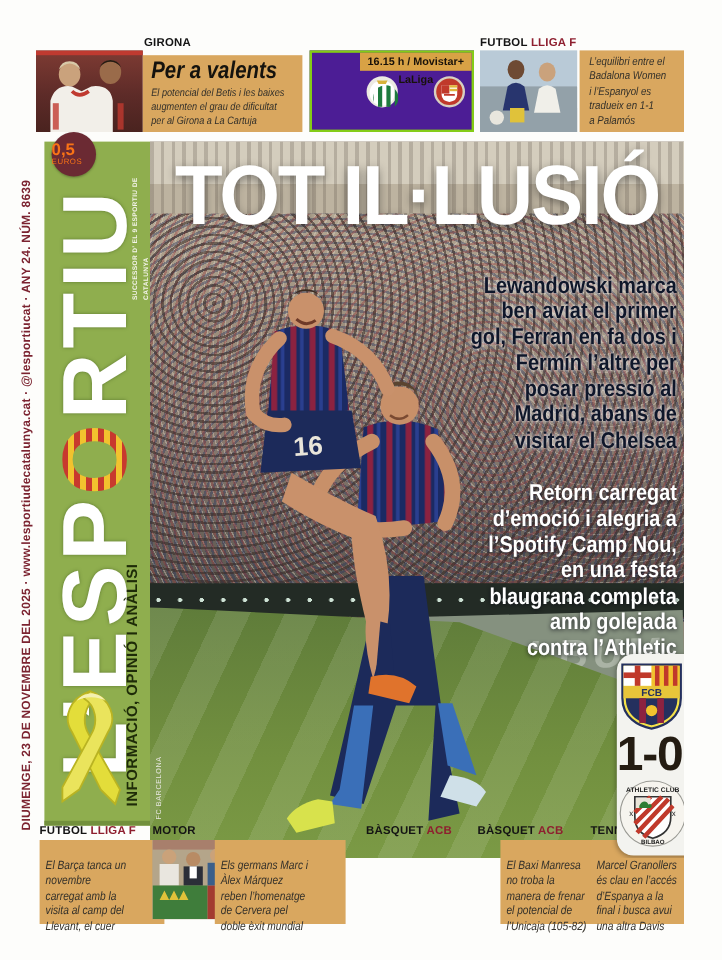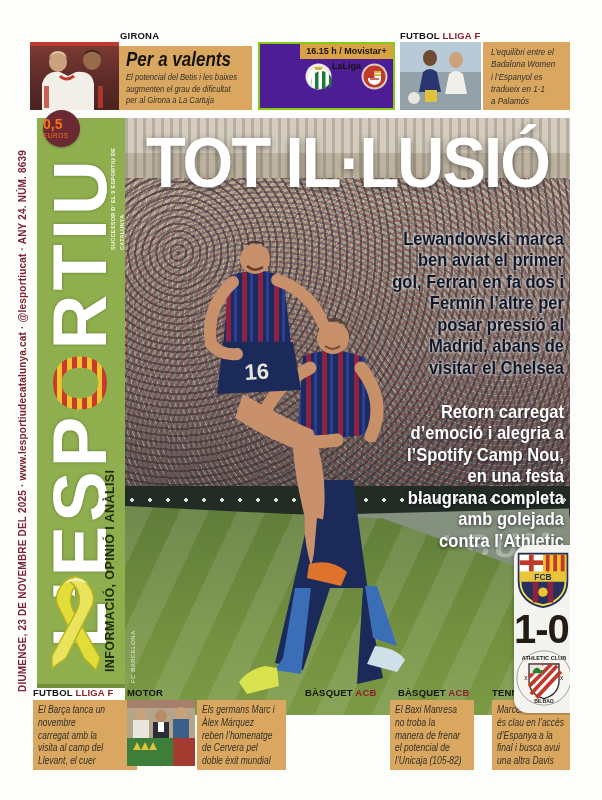--- a/index.html
+++ b/index.html
@@ -73,26 +73,26 @@
   #deck-bottom{top:283px;color:#ffffff;text-shadow:0 1px 4px rgba(10,10,20,.75);}
   #photo-credit{position:absolute;left:5px;top:565px;width:70px;height:9px;transform:rotate(-90deg);transform-origin:0 0;font-size:6px;color:#e8e8e2;letter-spacing:.5px;z-index:4;}
   #players{position:absolute;left:0;top:0;z-index:3;}
 
   
   #score-panel{position:absolute;left:341px;top:427px;width:96px;height:168px;background:#f3f3ef;border-radius:14px;z-index:5;box-shadow:0 1px 4px rgba(0,0,0,.35);display:flex;flex-direction:column;align-items:flex-start;justify-content:space-between;padding:6px 0;box-sizing:border-box;margin-left:48px;}
   #score-result{font-size:40px;font-weight:bold;color:#241c12;letter-spacing:-1px;line-height:1;}
 
   
   .brief-kicker{top:687px;}
-  .brief-box{top:700px;padding:4px 5px;box-sizing:border-box;}
+  .brief-box{top:700px;padding:16px 5px;box-sizing:border-box;}
   .brief-box .body{font-size:10px;line-height:1.28;}
   #brief1-k{left:33px;} #brief1-b{left:33px;width:104px;height:70px;}
-  #brief2-k{left:127px;} #brief2-photo{left:127px;top:700px;width:68px;height:66px;background:#b4a58a;overflow:hidden;} #brief2-b{left:197px;width:89px;height:70px;}
+  #brief2-k{left:127px;} #brief2-photo{left:127px;top:700px;width:68px;height:66px;background:#b4a58a;overflow:hidden;} #brief2-b{left:179px;width:109px;height:70px;}
   #brief3-k{left:305px;} #brief3-b{left:305px;width:84px;height:70px;}
-  #brief4-k{left:398px;} #brief4-b{left:390px;width:84px;height:70px;}
+  #brief4-k{left:398px;} #brief4-b{left:417px;width:84px;height:70px;}
   #brief5-k{left:492px;} #brief5-b{left:492px;width:78px;height:70px;}
 </style>
 </head>
 <body>
 
 <div id="page">
 
   <div class="abs kicker" id="girona-kicker">GIRONA</div>
 
   <div class="abs" id="girona-photo">

